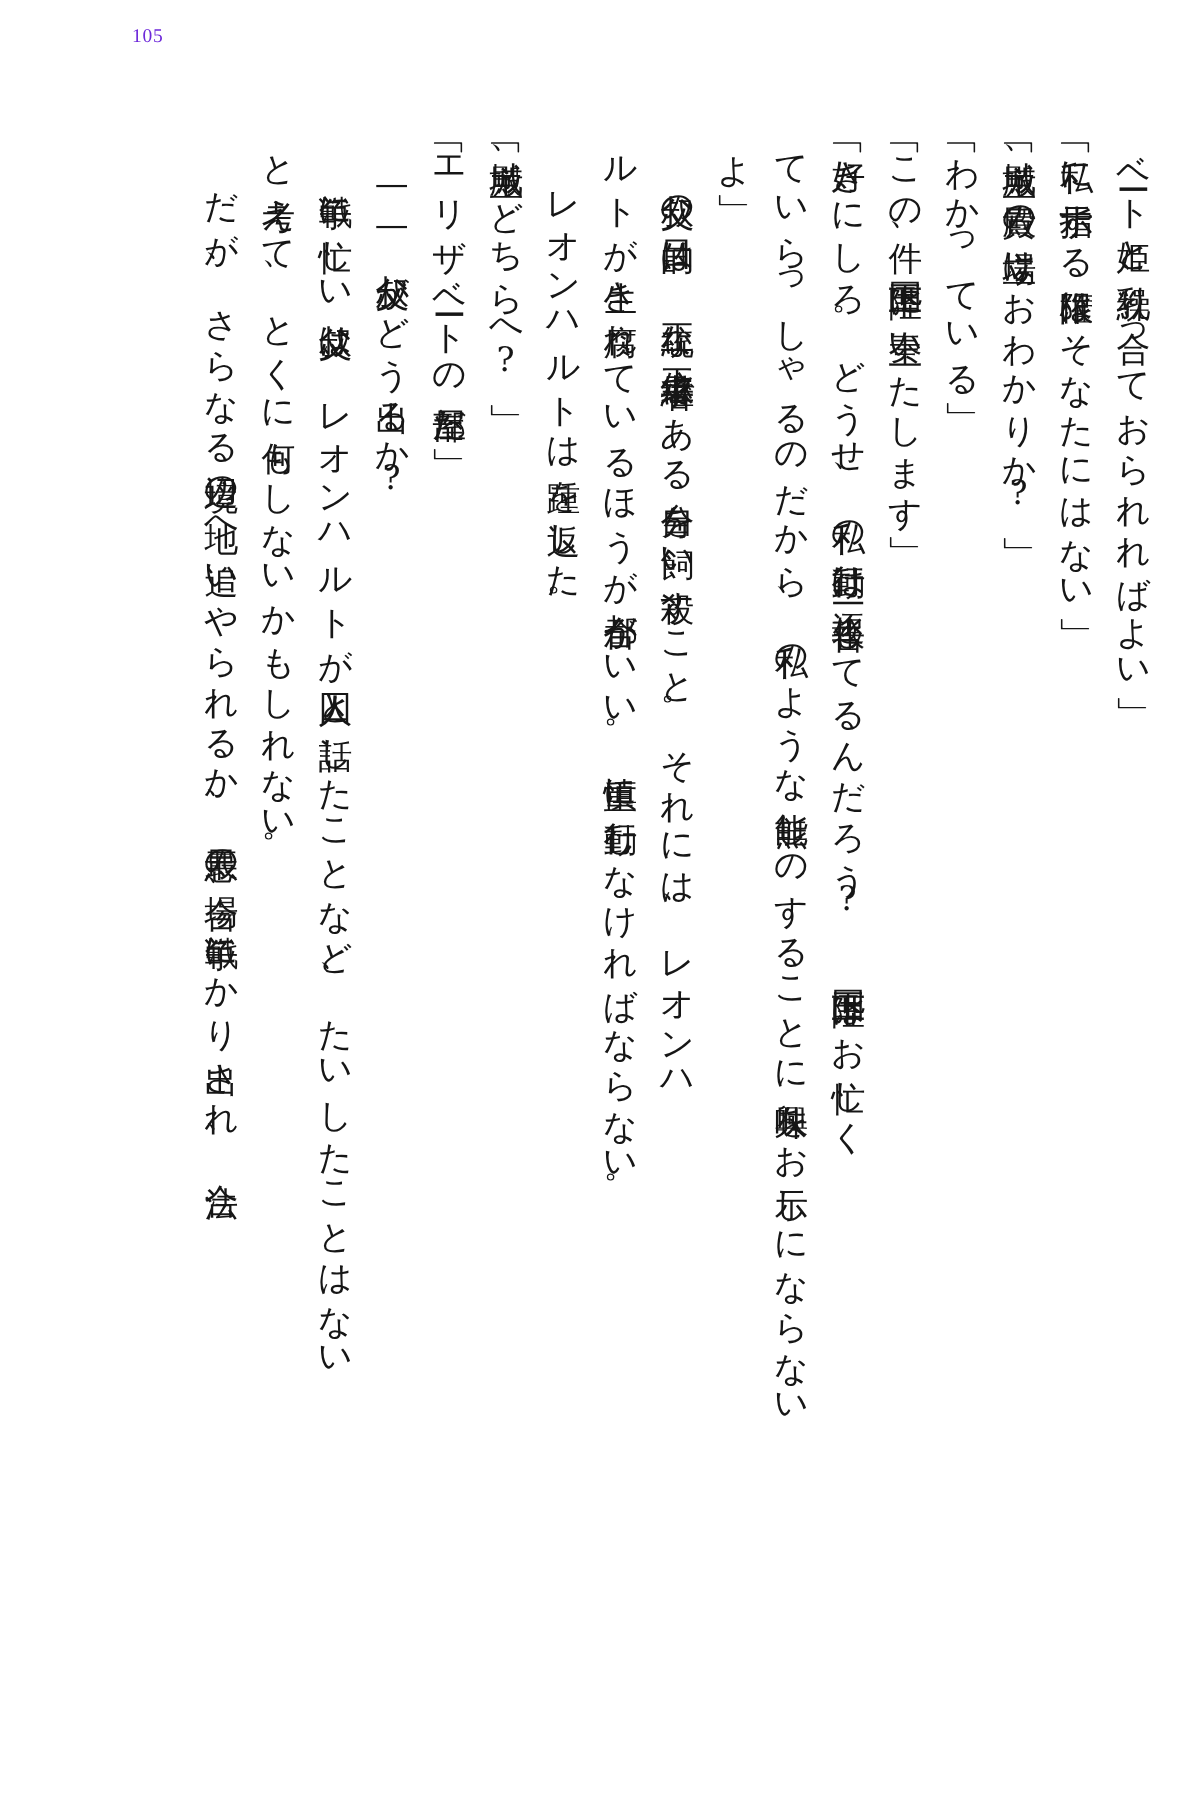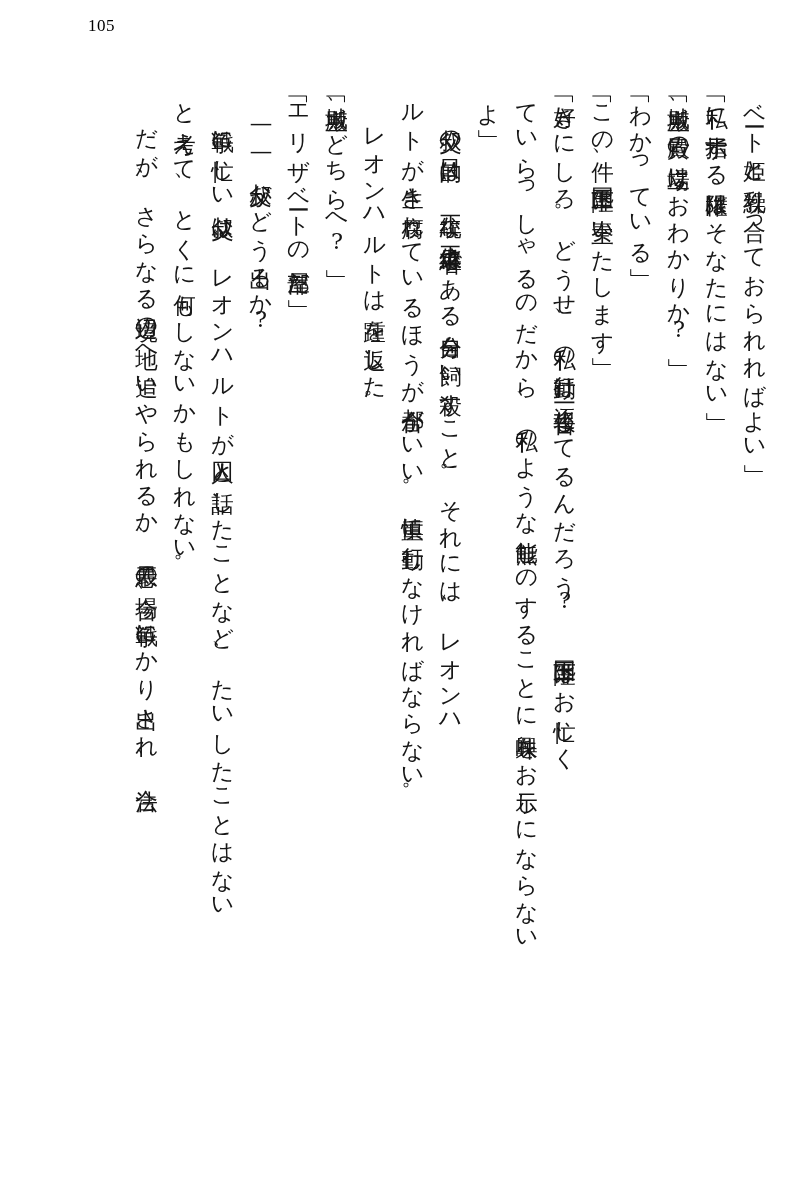--- a/index.html
+++ b/index.html
@@ -18,24 +18,24 @@
   .page {
     position: relative;
     width: 792px;
     height: 1200px;
     box-sizing: border-box;
   }
   .page-number {
     position: absolute;
     top: 16px;
     left: 88px;
-    font-size: 17px;
+    font-size: 13px;
     letter-spacing: 0.5px;
     font-family: "Liberation Serif", "DejaVu Serif", serif;
-    color: #000000;
+    color: #6d28d9;
   }
   .text-block {
     position: absolute;
     top: 88px;
     left: 34px;
     right: 26px;
     height: 1080px;
     display: flex;
     flex-direction: row-reverse;
     justify-content: flex-start;

